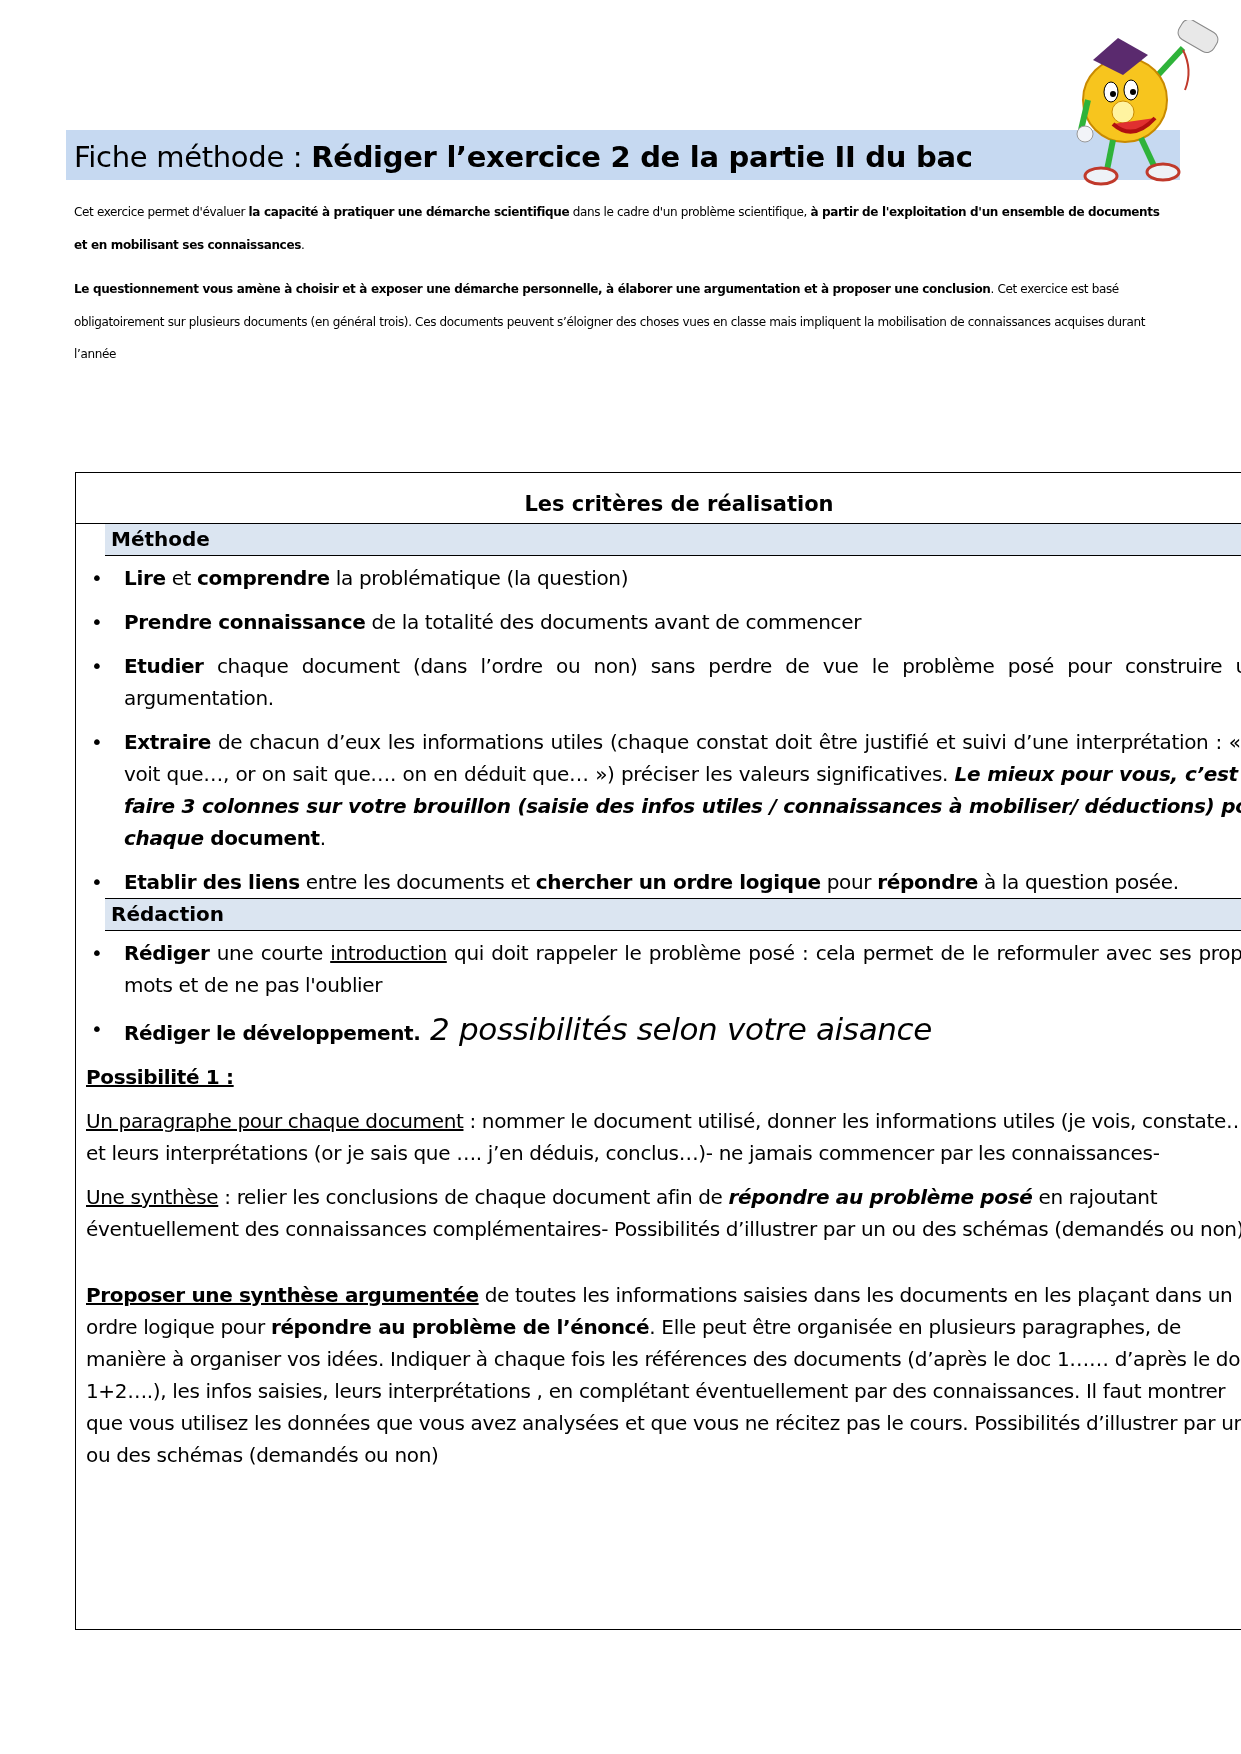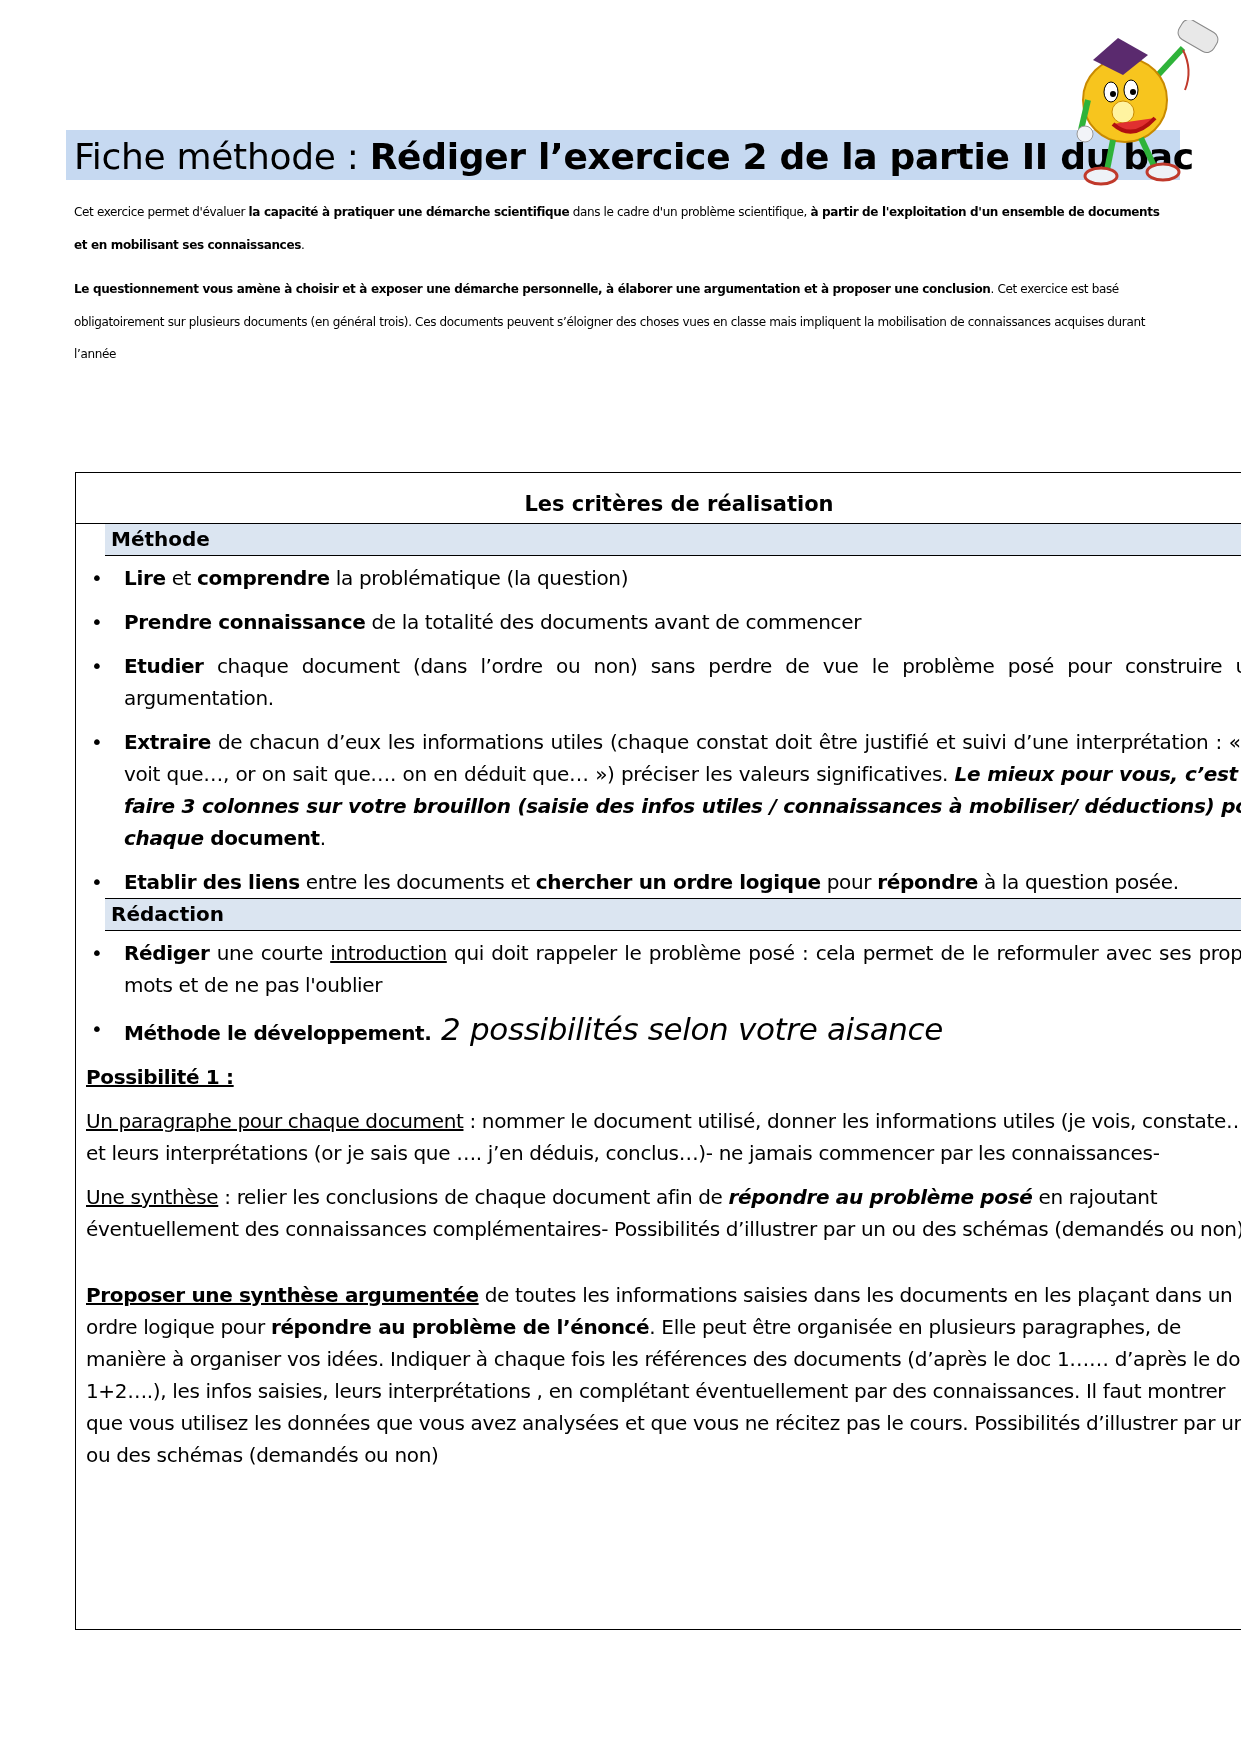--- a/index.html
+++ b/index.html
@@ -1,20 +1,20 @@
 <!DOCTYPE html>
 <html><head>
 <meta charset="utf-8">
 <style>
   html, body { margin: 0; padding: 0; background: #ffffff; }
   body { width: 1241px; height: 1754px; position: relative; overflow: hidden;
          font-family: "DejaVu Sans", sans-serif; color: #000; }
   .title-bar { position: absolute; left: 66px; top: 130px; width: 1114px; height: 50px;
                background: #c6d9f1; }
-  .title { position: absolute; left: 74px; top: 138px; font-size: 36px; line-height: 38px;
+  .title { position: absolute; left: 74px; top: 138px; font-size: 29px; line-height: 38px;
            white-space: nowrap; letter-spacing: -0.3px; }
   .title .lt { font-weight: normal; }
   .title .bd { font-weight: bold; }
   .mascot { position: absolute; left: 1063px; top: 20px; width: 170px; height: 170px; }
   .intro { position: absolute; left: 74px; top: 196px; width: 1100px; font-size: 12px;
            line-height: 32.5px; letter-spacing: -0.35px; }
   .intro p { margin: 0 0 12px 0; }
   b { font-weight: bold; }
   .tbl { position: absolute; left: 75px; top: 472px; width: 1208px; height: 1158px;
          border: 1.5px solid #000; box-sizing: border-box; }
@@ -78,21 +78,21 @@
       <li><span class="bullet">•</span><b>Etudier</b><span> chaque document (dans l’ordre ou non) sans perdre de vue le problème posé pour construire une argumentation.</span></li>
       <li><span class="bullet">•</span><b>Extraire</b><span> de chacun d’eux les informations utiles (chaque constat doit être justifié et suivi d’une interprétation : « on voit  que…, or on sait que…. on en déduit que… ») préciser les valeurs significatives. </span><span class="bi">Le mieux pour vous, c’est de faire 3 colonnes sur votre brouillon (saisie des infos utiles  / connaissances à mobiliser/ déductions) pour chaque</span><b> document</b><span>.</span></li>
       <li style="margin-bottom:0"><span class="bullet">•</span><b>Etablir des liens</b><span> entre les documents  et </span><b>chercher un ordre logique</b><span>  pour </span><b>répondre</b><span> à la question posée.</span></li>
     </ul>
   </div>
 
   <div class="sec-head bt">Rédaction</div>
   <div class="sec-body">
     <ul>
       <li><span class="bullet">•</span><b>Rédiger</b><span> une courte </span><u>introduction</u><span> qui doit rappeler le problème posé : cela permet de le reformuler avec ses propres mots et de ne pas l'oublier</span></li>
-      <li><span class="bullet">•</span><b> Méthode le développement.</b><span class="it"> 2 possibilités selon votre aisance</span></li>
+      <li><span class="bullet">•</span><b> Rédiger le développement.</b><span class="it"> 2 possibilités selon votre aisance</span></li>
     </ul>
 
     <div class="para"><b><u>Possibilité 1  :</u></b></div>
     <div class="para"><u>Un paragraphe pour chaque document</u><span> : nommer le document utilisé,   donner les  informations utiles (je vois, constate…) et leurs interprétations (or je sais que …. j’en déduis, conclus…)- ne jamais commencer par les connaissances-</span></div>
     <div class="para"><u>Une synthèse</u><span> : relier les conclusions de chaque document afin de </span><span class="bi">répondre au problème posé</span><span>  en rajoutant éventuellement des connaissances complémentaires- Possibilités d’illustrer par un ou des schémas  (demandés ou non)</span></div>
     <div class="gap"></div>
 
     <div class="para"><b><u>Proposer une synthèse argumentée</u></b><span>  de toutes les informations saisies dans les documents en les plaçant dans un ordre logique  pour </span><b>répondre au problème de l’énoncé</b><span>. Elle peut être organisée en plusieurs paragraphes, de manière à organiser vos idées. Indiquer à chaque fois les références des documents (d’après le doc 1…… d’après le doc 1+2….), les infos saisies, leurs interprétations , en complétant éventuellement par des connaissances.  Il faut montrer que vous utilisez les données que vous avez analysées et que vous ne récitez pas le cours. Possibilités d’illustrer par un ou des schémas (demandés ou non)</span></div>
   </div>
 </div>

